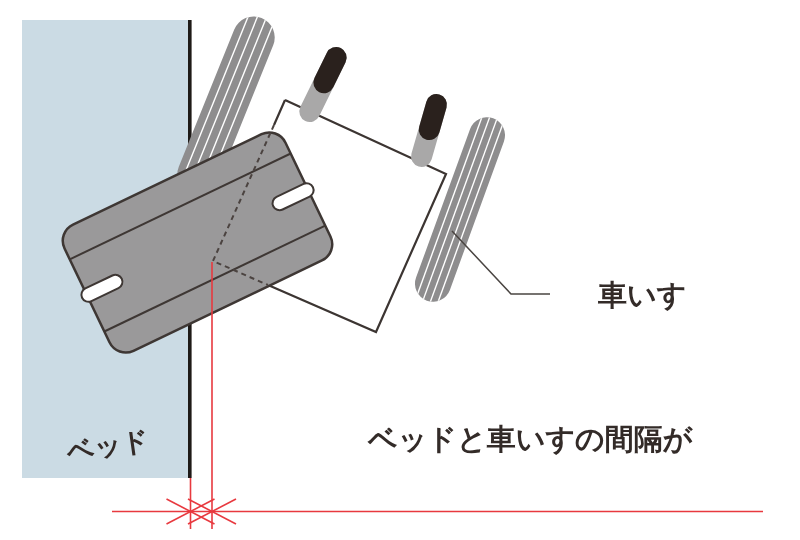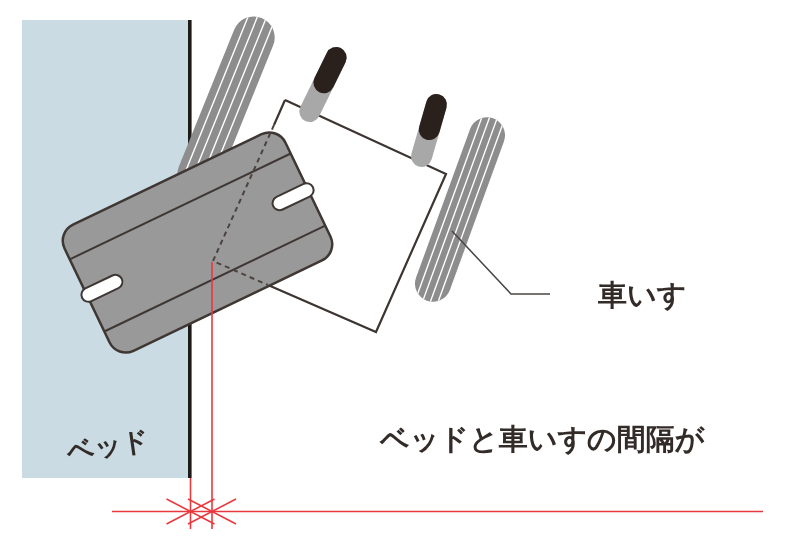--- a/index.html
+++ b/index.html
@@ -22,21 +22,21 @@
     left:60px;top:433px;width:96px;
     font-size:27px;text-align:center;
     transform:rotate(-8deg);
   }
   #wheelchair-label{
     left:566px;top:281px;
     font-size:29px;
     margin-left:32px;
   }
   #caption{
-    left:380px;top:420px;
+    left:368px;top:420px;
     font-size:29px;
     line-height:39px;
   }
 </style>
 </head>
 <body>
 
 <div id="stage">
 
   <svg id="art" width="800" height="540" viewBox="0 0 800 540">

